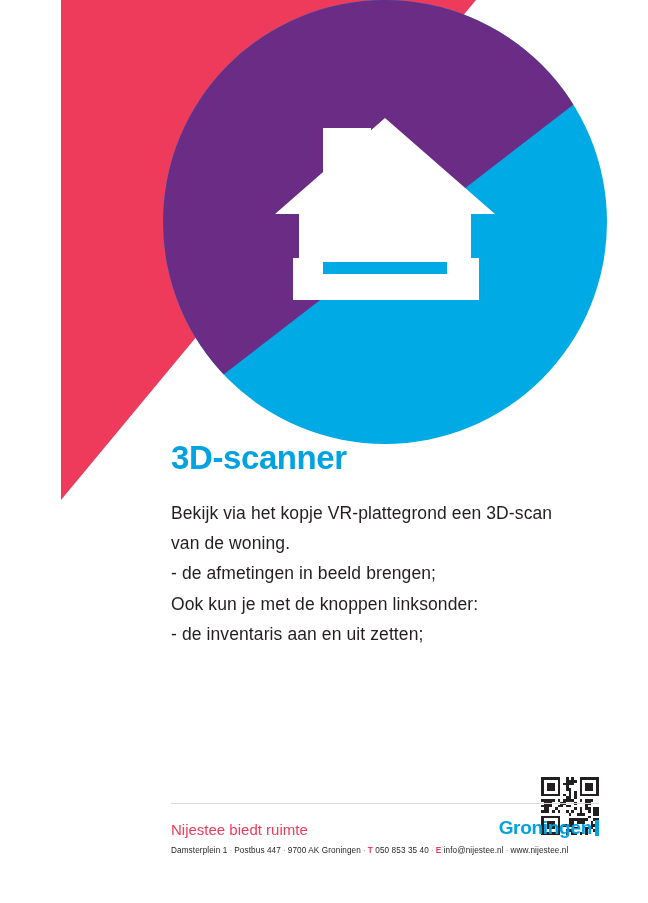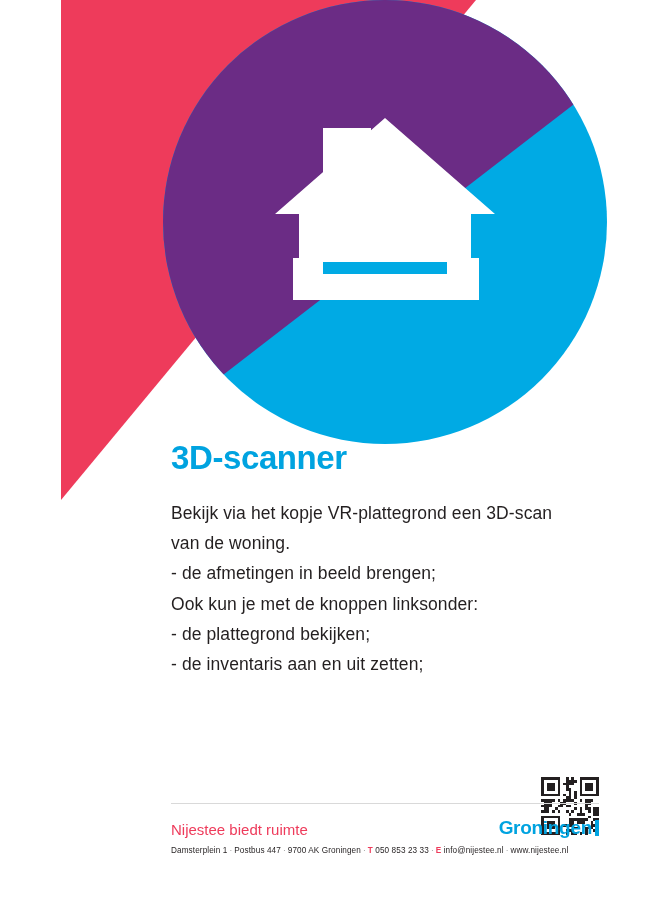--- a/index.html
+++ b/index.html
@@ -179,21 +179,20 @@
       <rect fill="#ffffff" x="238" y="214" width="172" height="48"></rect>
     </svg>
   </div>
 
   <div class="content">
     <h1 class="title">3D-scanner</h1>
     <p class="body-line">Bekijk via het kopje VR-plattegrond een 3D-scan</p>
     <p class="body-line">van de woning.</p>
     <p class="body-line">- de afmetingen in beeld brengen;</p>
     <p class="body-line">Ook kun je met de knoppen linksonder:</p>
-    <p class="body-line">- de plattegrond bekijken;</p>
     <p class="body-line">- de inventaris aan en uit zetten;</p>
   </div>
 
   <div class="qr" id="qr">
       <i></i>
       <i></i>
       <i></i>
       <i></i>
       <i></i>
       <i></i>
@@ -634,17 +633,17 @@
       <i style="background: rgb(255, 255, 255);"></i>
     </div>
 
   <div class="footer">
     <div class="footer-rule"></div>
     <div class="tagline">Nijestee biedt ruimte</div>
     <div class="brand">
       <span>Groningen</span><span class="mark"></span>
     </div>
     <div class="addressline">
-      <span>Damsterplein 1</span><span class="sep">·</span><span>Postbus 447</span><span class="sep">·</span><span>9700 AK Groningen</span><span class="sep">·</span><span class="lbl">T</span> <span>050 853 23 33</span><span class="sep">·</span><span class="lbl">E</span> <span>info@nijestee.nl</span><span class="sep">·</span><span>www.nijestee.nl</span>
+      <span>Damsterplein 1</span><span class="sep">·</span><span>Postbus 447</span><span class="sep">·</span><span>9700 AK Groningen</span><span class="sep">·</span><span class="lbl">T</span> <span>050 853 35 40</span><span class="sep">·</span><span class="lbl">E</span> <span>info@nijestee.nl</span><span class="sep">·</span><span>www.nijestee.nl</span>
     </div>
   </div>
 
 </div>
 
 </body></html>

